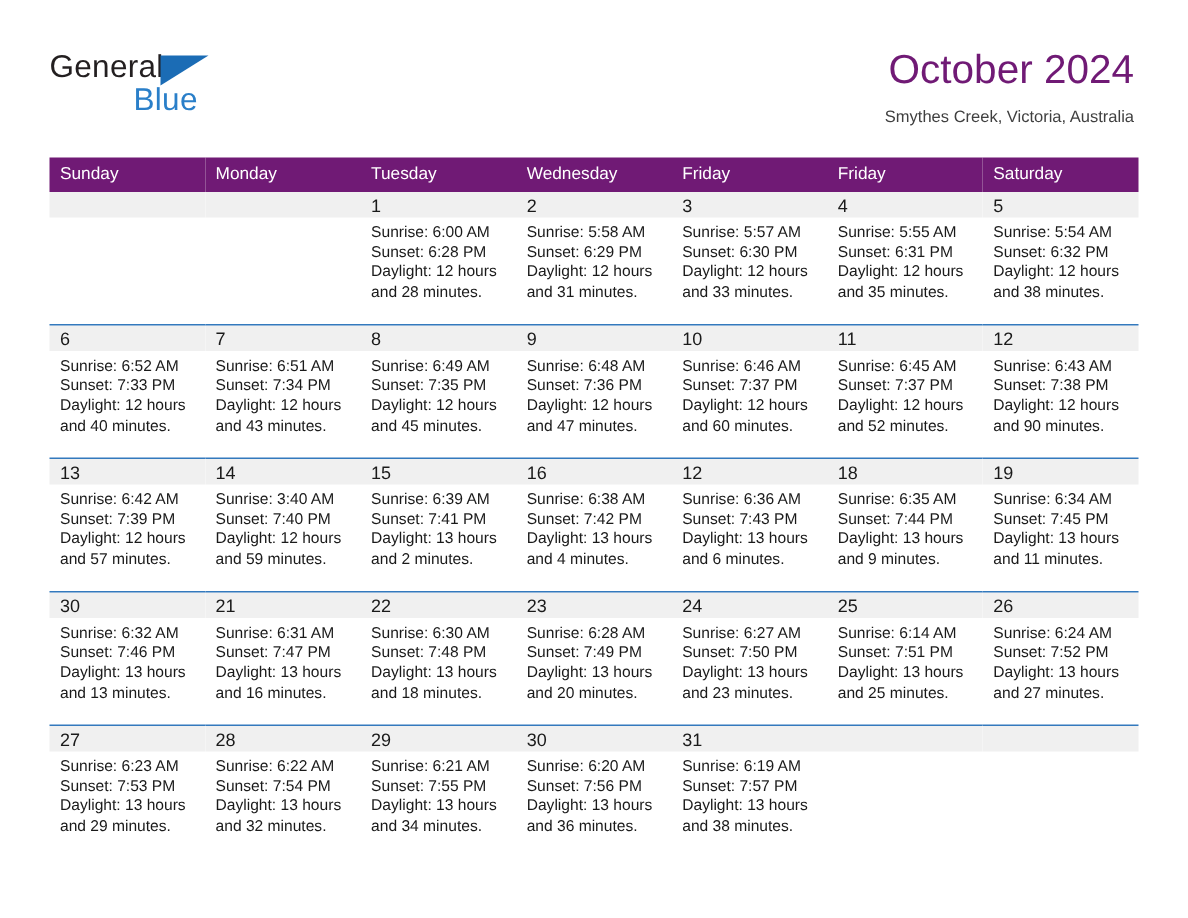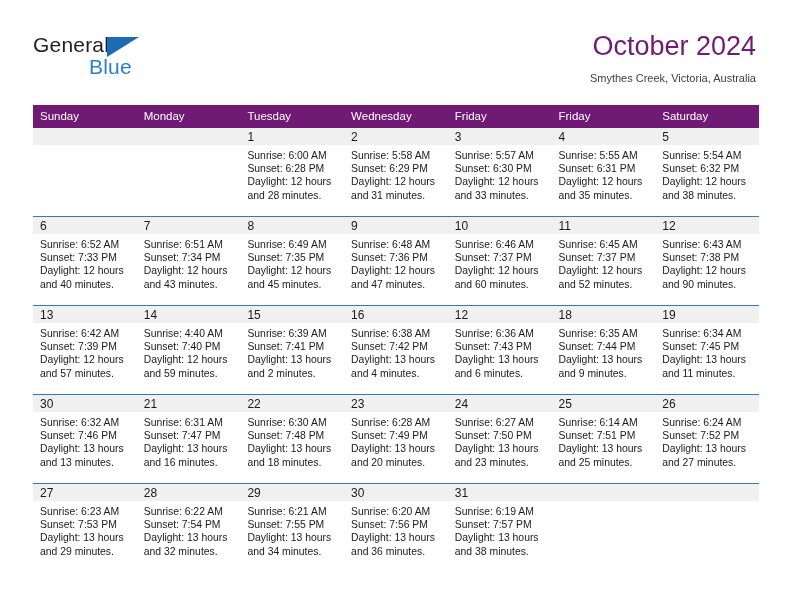--- a/index.html
+++ b/index.html
@@ -311,21 +311,21 @@
             <div class="cell-body">
               <div>Sunrise: 6:42 AM</div>
               <div>Sunset: 7:39 PM</div>
               <div>Daylight: 12 hours</div>
               <div>and 57 minutes.</div>
             </div>
           </td>
           <td>
             <div class="daynum-band">14</div>
             <div class="cell-body">
-              <div>Sunrise: 4:40 AM</div>
+              <div>Sunrise: 3:40 AM</div>
               <div>Sunset: 7:40 PM</div>
               <div>Daylight: 12 hours</div>
               <div>and 59 minutes.</div>
             </div>
           </td>
           <td>
             <div class="daynum-band">15</div>
             <div class="cell-body">
               <div>Sunrise: 6:39 AM</div>
               <div>Sunset: 7:41 PM</div>

